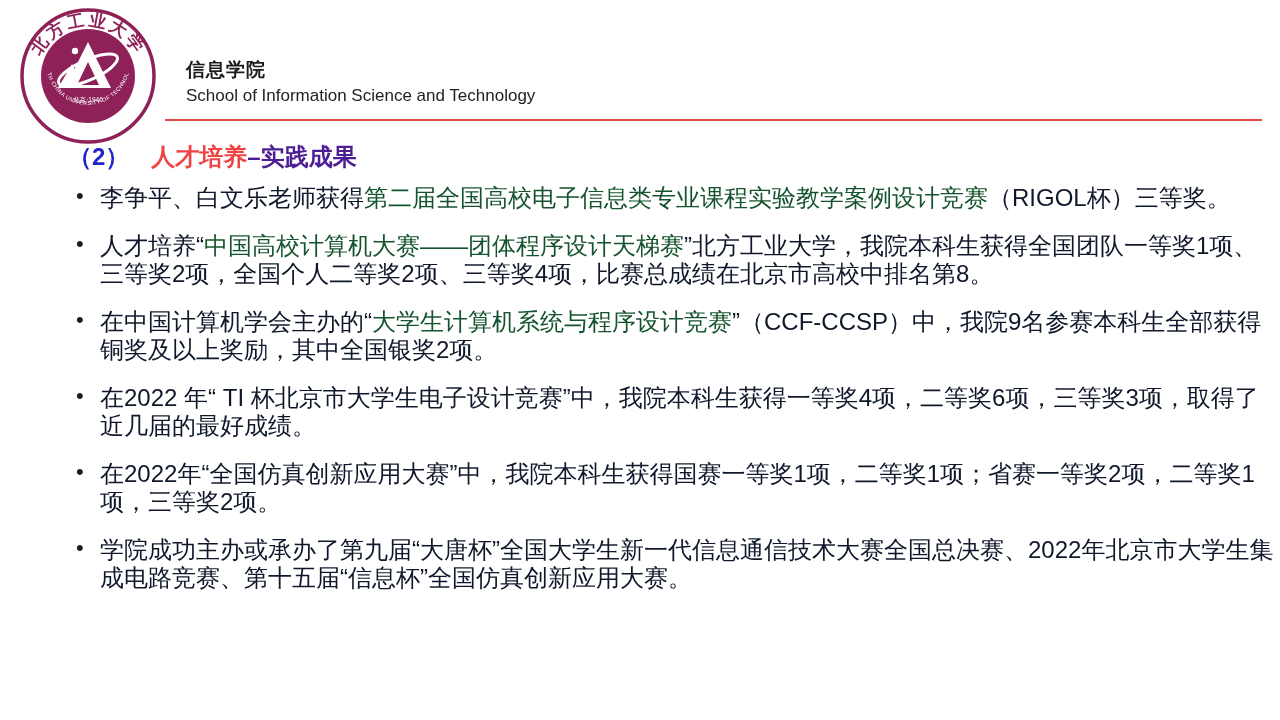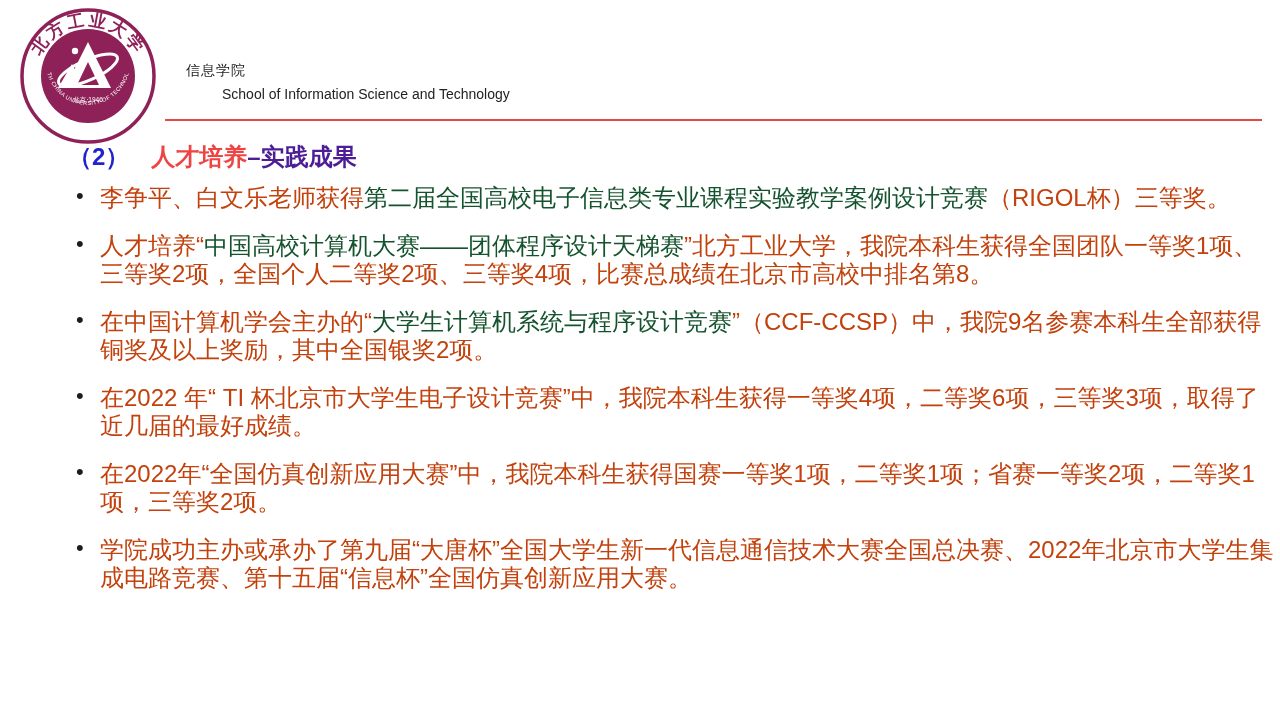--- a/index.html
+++ b/index.html
@@ -8,22 +8,22 @@
     font-family:"Liberation Sans","DejaVu Sans",sans-serif;
     background:#ffffff;
     position:relative;
     overflow:hidden;
   }
   .slide { position:absolute; inset:0; background:#ffffff; }
 
   
   .logo-wrap { position:absolute; left:18px; top:6px; width:140px; height:140px; }
   .header-text { position:absolute; left:186px; top:58px; color:#1c1c1c; }
-  .college-cn { font-size:14px; font-weight:normal; letter-spacing:1px; line-height:24px; }
-  .college-en { font-size:14px; font-weight:400; margin-top:4px; color:#222;margin-left:36px; }
+  .college-cn { font-size:19px; font-weight:bold; letter-spacing:1px; line-height:24px; }
+  .college-en { font-size:17px; font-weight:400; margin-top:4px; color:#222; }
   .divider { position:absolute; left:165px; top:119px; width:1097px; height:2px; background:#e14b45; }
 
   
   .title { position:absolute; left:68px; top:141px; font-size:24px; font-weight:bold; white-space:nowrap; }
   .title .t-prefix   { color:#2323cd; }
   .title .t-highlight{ color:#ef4444; margin-left:22px; }
   .title .t-suffix   { color:#4c1d95; }
 
   
   .bullets { position:absolute; left:70px; top:184px; width:1200px; list-style:none; }
@@ -35,21 +35,21 @@
     line-height:28px;
     color:#1c1c1c;
     margin-bottom:20px;
     word-break:break-all;
   }
   .bullets li .dot {
     position:absolute; left:6px; top:-2px;
     font-size:22px; color:#1c1c1c;
   }
   .seg-blue { color:#14532d; }
-  .seg-normal { color:#c2410c; }
+  .seg-normal { color:#0f172a; }
 </style>
 </head>
 <body>
 
 <div class="slide">
 
   <div class="logo-wrap">
     <svg viewBox="0 0 140 140" width="140" height="140">
 
       <circle cx="70" cy="70" r="66" fill="#ffffff" stroke="#8E2157" stroke-width="3.5"></circle>

